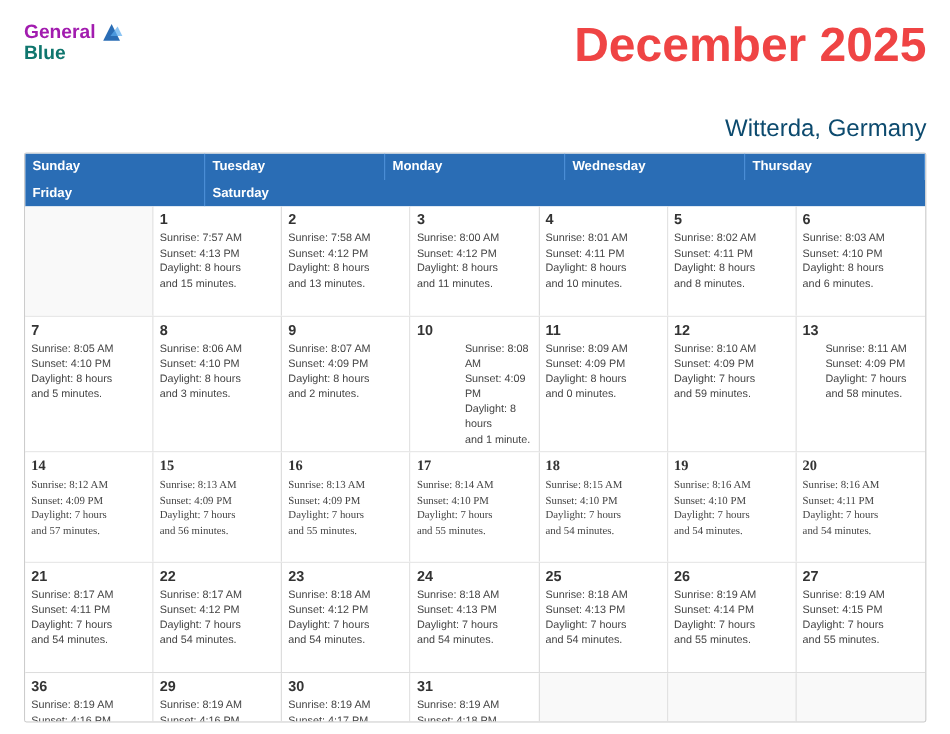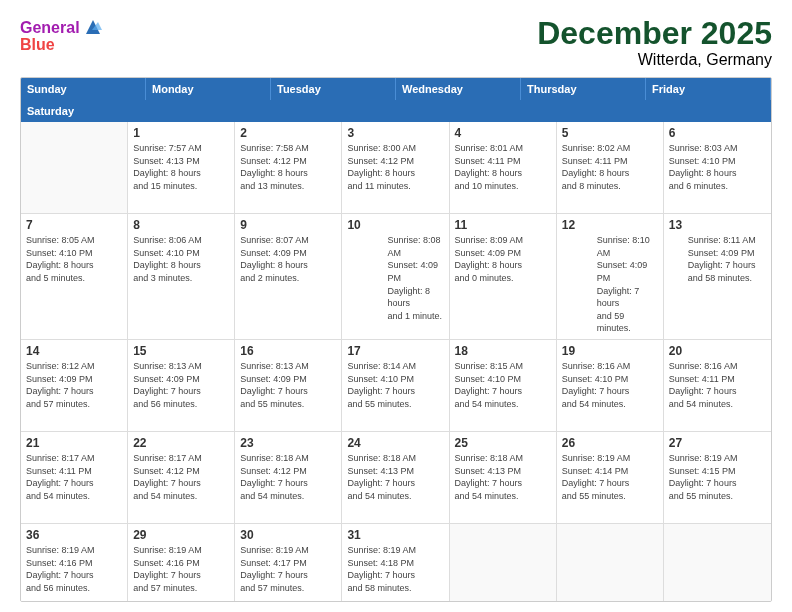--- a/index.html
+++ b/index.html
@@ -25,38 +25,39 @@
     }
     .logo {
       display: flex;
       align-items: center;
     }
     .logo-general { color: #333; }
     .title-block {
       text-align: right;
     }
     .month-title {
-      font-size: 32px;
+      font-size: 40px;
       font-weight: bold;
-      color: #14532d;
+      color: #ef4444;
       line-height: 1.1;
     }
     .location {
-      font-size: 16px;
-      color: #000000;
+      font-size: 20px;
+      color: #0c4a6e;
+      margin-top: 36px;
     }
     .calendar {
       flex: 1;
       border: 1px solid #ccc;
       border-radius: 2px;
       overflow: hidden;
     }
     .cal-header-row {
       display: grid;
-      grid-template-columns: repeat(6, 1fr);
+      grid-template-columns: repeat(5, 1fr);
       background: #2a6db5;
     }
     .cal-header-cell {
       color: #fff;
       font-size: 11px;
       font-weight: bold;
       padding: 5px 6px;
       border-right: 1px solid #4a8dd5;
     }
     .cal-header-cell:last-child { border-right: none; }
@@ -99,35 +100,35 @@
   <div class="header">
     <div class="logo">
       <div>
         <div style="display:flex;align-items:center;">
           <span class="logo-general" style="font-size:16px;font-weight:bold;color:#a21caf;">General</span>
           <svg width="22" height="22" viewBox="0 0 22 22" style="margin-left:2px;margin-bottom:2px;">
             <polygon points="4,18 11,4 18,18" fill="#2a6db5"></polygon>
             <polygon points="10,14 16,6 20,14" fill="#5aabee" opacity="0.7"></polygon>
           </svg>
         </div>
-        <div style="font-size:16px;font-weight:bold;color:#ef4444;margin-top:-4px;">Blue</div>
+        <div style="font-size:16px;font-weight:bold;color:#0f766e;margin-top:-4px;">Blue</div>
       </div>
     </div>
     <div class="title-block">
       <div class="month-title">December 2025</div>
       <div class="location">Witterda, Germany</div>
     </div>
   </div>
 
   <div class="calendar">
     <div class="cal-header-row">
 
     <div class="cal-header-cell">Sunday</div>
+        <div class="cal-header-cell">Tuesday</div>
         <div class="cal-header-cell">Monday</div>
-        <div class="cal-header-cell">Tuesday</div>
         <div class="cal-header-cell">Wednesday</div>
         <div class="cal-header-cell">Thursday</div>
         <div class="cal-header-cell">Friday</div>
         <div class="cal-header-cell">Saturday</div>
       </div>
     <div class="cal-body">
 
     <div class="cal-row" style="min-height: 92px;">
           <div class="cal-cell empty"></div>
           <div class="cal-cell">
@@ -204,34 +205,34 @@
           </div>
           <div class="cal-cell">
             <div class="day-num">11</div>
             <div class="day-info" style="white-space: pre-line;">Sunrise: 8:09 AM
 Sunset: 4:09 PM
 Daylight: 8 hours
 and 0 minutes.</div>
           </div>
           <div class="cal-cell">
             <div class="day-num">12</div>
-            <div class="day-info" style="white-space: pre-line; margin-left: 35px;">Sunrise: 8:10 AM
+            <div class="day-info" style="white-space: pre-line;">Sunrise: 8:10 AM
 Sunset: 4:09 PM
 Daylight: 7 hours
 and 59 minutes.</div>
           </div>
           <div class="cal-cell">
             <div class="day-num">13</div>
             <div class="day-info" style="white-space: pre-line; margin-left: 19px;">Sunrise: 8:11 AM
 Sunset: 4:09 PM
 Daylight: 7 hours
 and 58 minutes.</div>
           </div>
         </div>
-        <div class="cal-row" style="min-height: 92px;">
+        <div class="cal-row" style="min-height: 92px; font-family: Liberation Serif, serif;">
           <div class="cal-cell">
             <div class="day-num">14</div>
             <div class="day-info" style="white-space: pre-line;">Sunrise: 8:12 AM
 Sunset: 4:09 PM
 Daylight: 7 hours
 and 57 minutes.</div>
           </div>
           <div class="cal-cell">
             <div class="day-num">15</div>
             <div class="day-info" style="white-space: pre-line;">Sunrise: 8:13 AM

